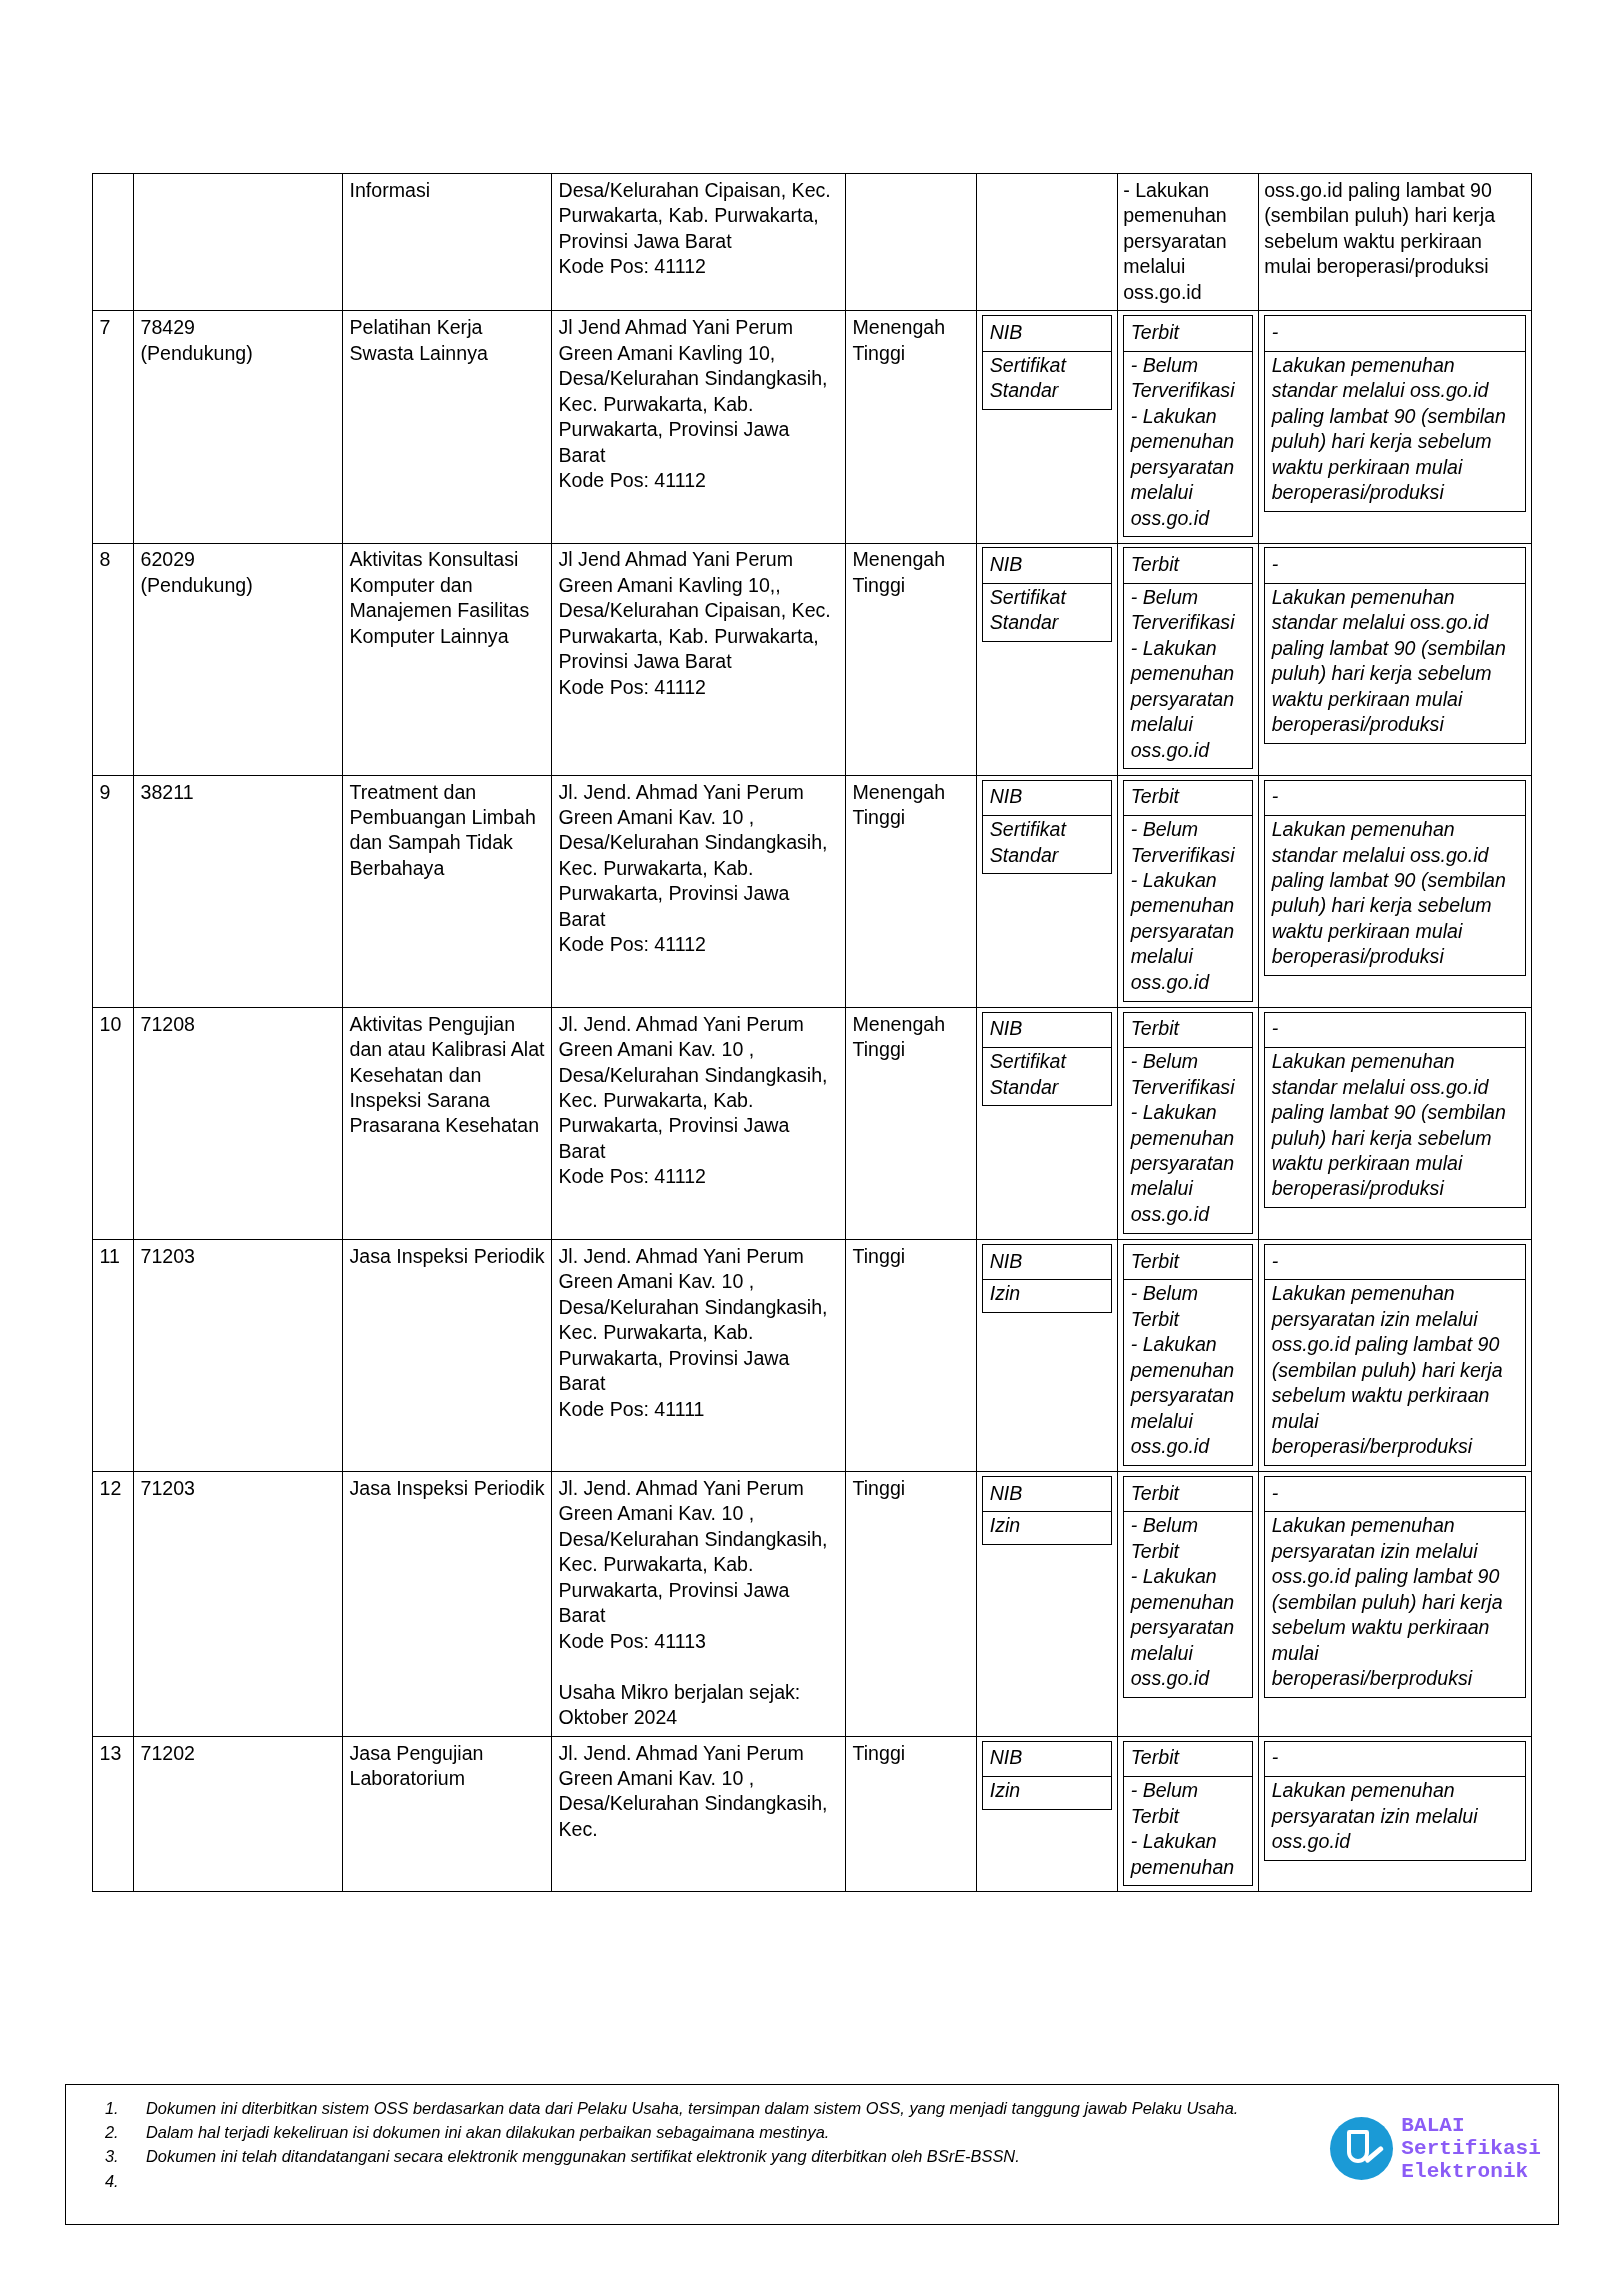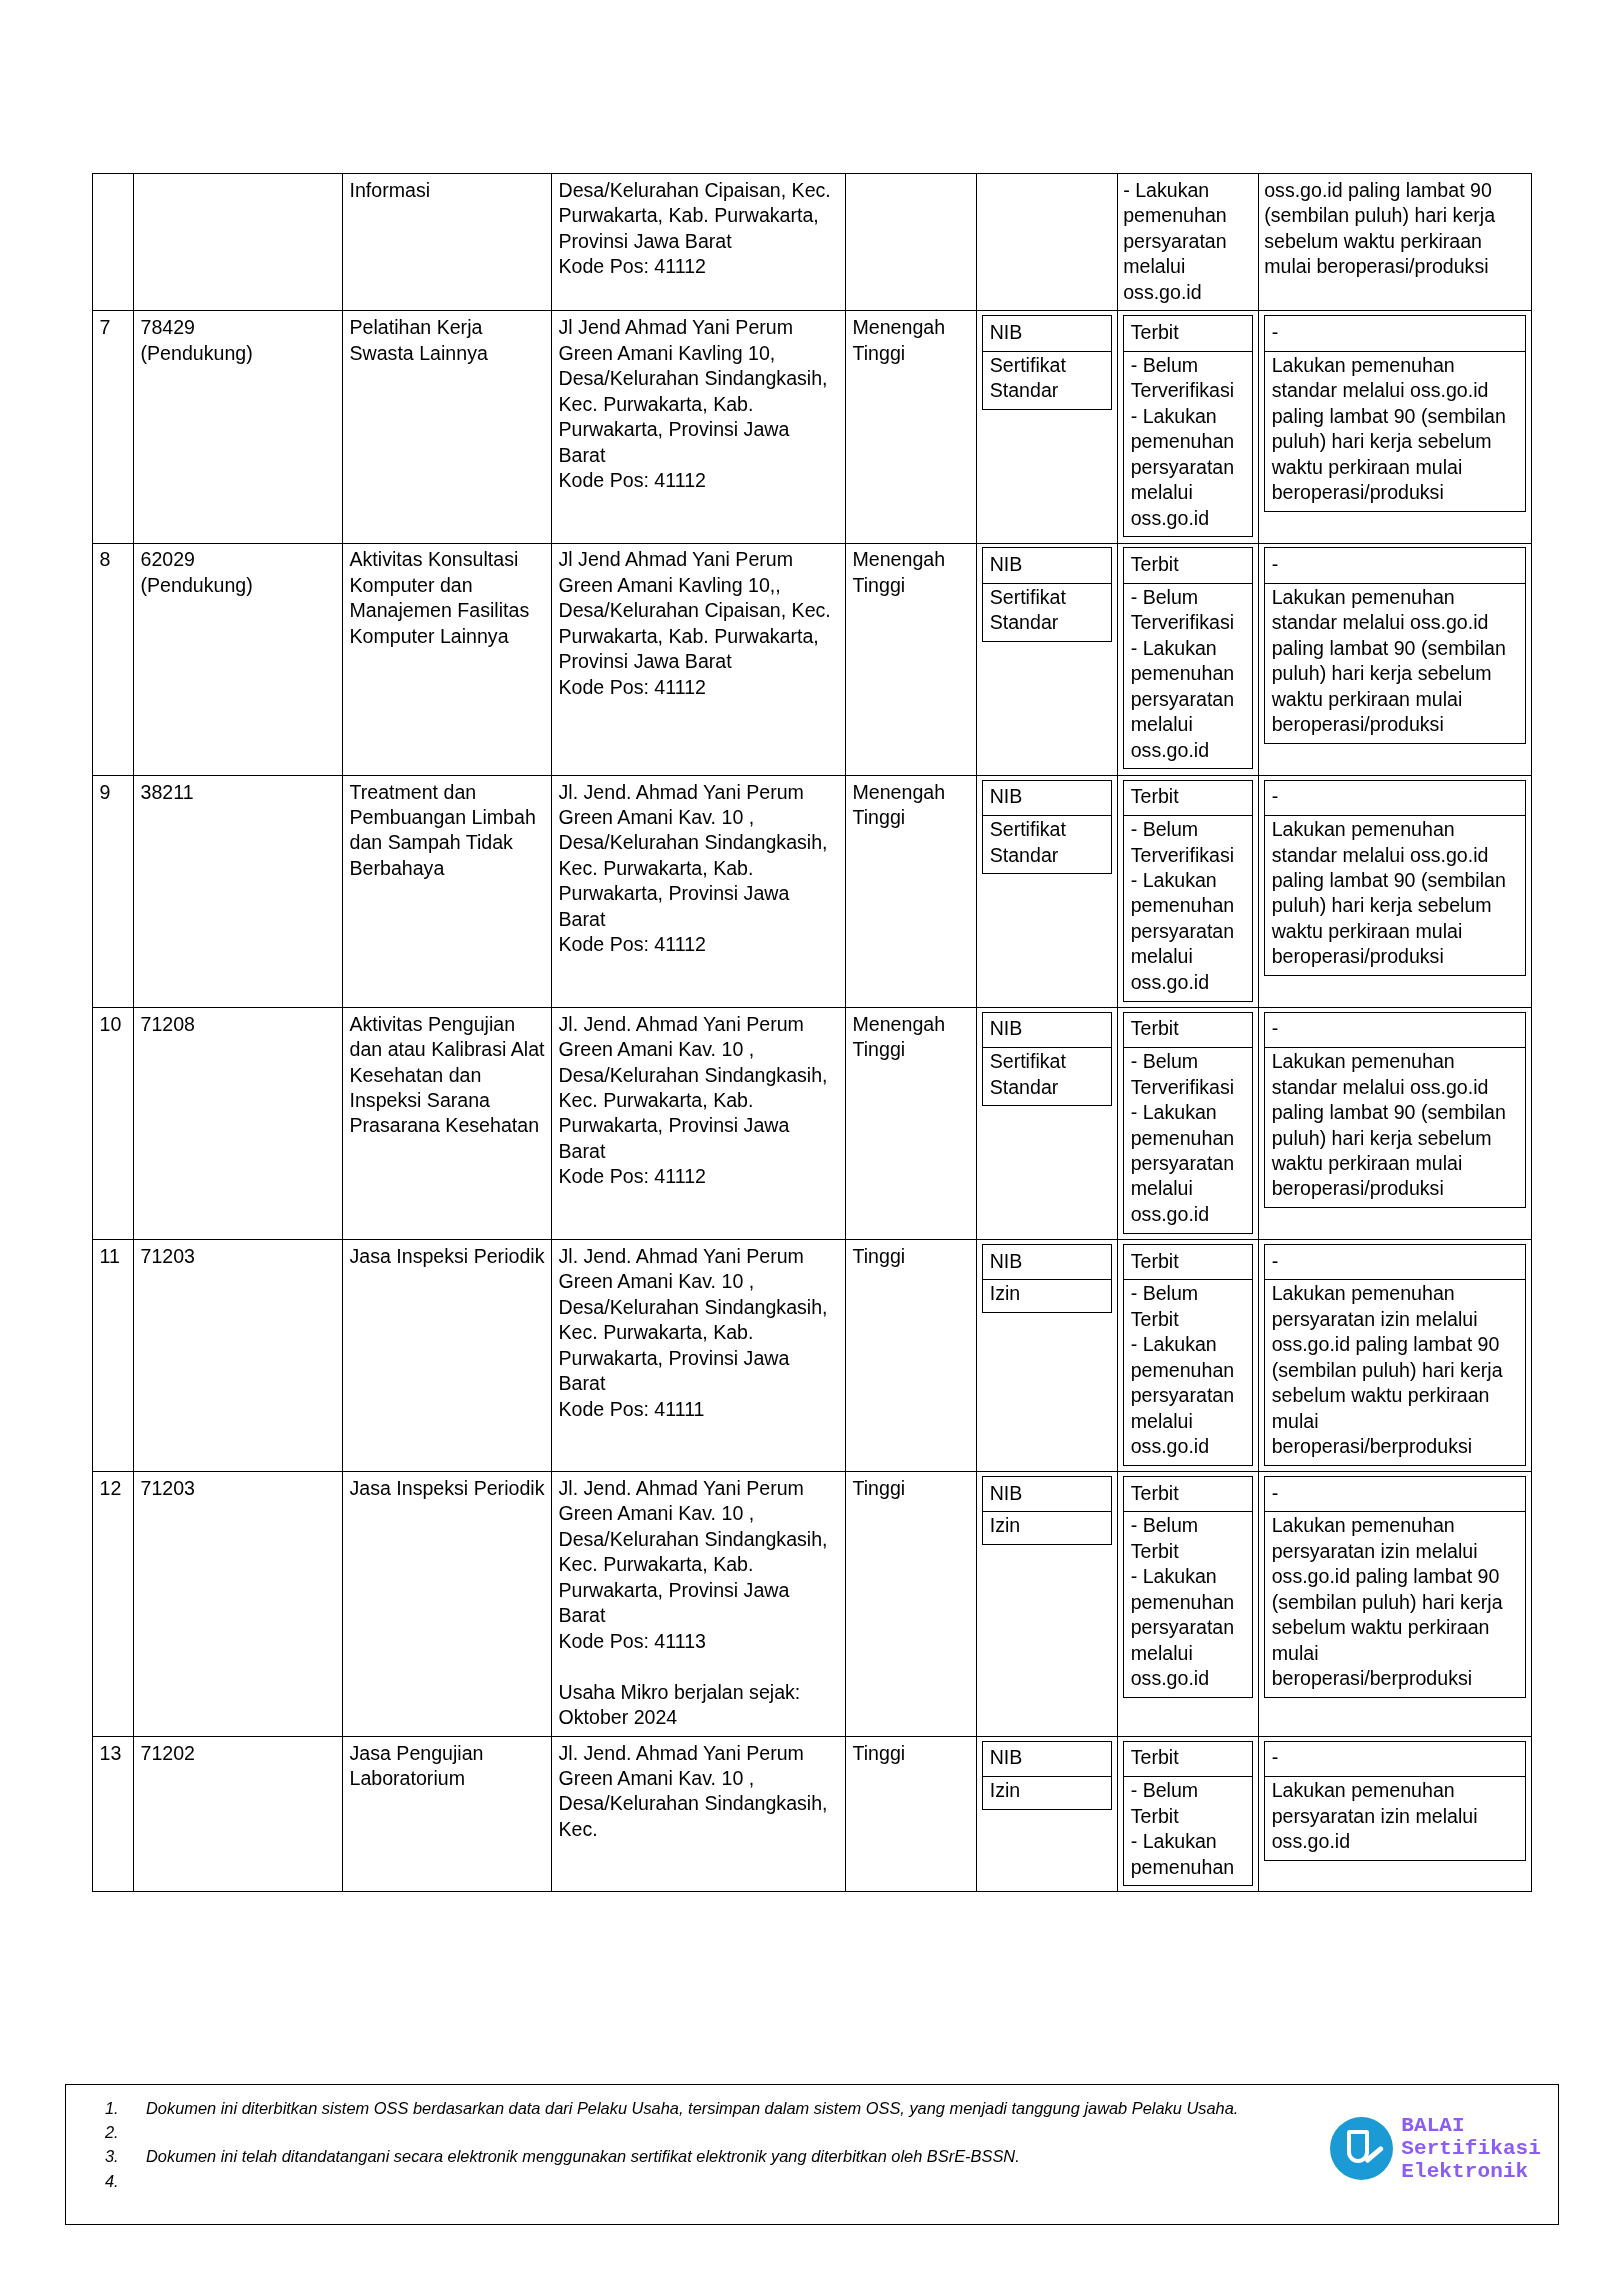--- a/index.html
+++ b/index.html
@@ -55,20 +55,21 @@
   td.no { text-align: left; padding-left: 5.2px; }
   .tight { padding-left: 5.2px !important; }
 
   
   .inner {
     width: 100%;
     border-collapse: collapse;
     table-layout: fixed;
     font-size: 19.6px;
     line-height: 1.30;
+    font-style: italic;
   }
   .inner td {
     border: none;
     padding: 0;
     vertical-align: top;
   }
   .inner tr.sep td {
     border-top: 1.3px solid #000;
     padding-top: 1px;
   }
@@ -509,20 +510,21 @@
   </div>
 
   <div class="footer-box">
     <ul class="footer-list">
       <li>
         <span class="num">1.</span>
         <span class="txt">Dokumen ini diterbitkan sistem OSS berdasarkan data dari Pelaku Usaha, tersimpan dalam sistem OSS, yang menjadi tanggung jawab Pelaku Usaha.</span>
       </li>
       <li>
         <span class="num">2.</span>
+        <span class="txt">Dalam hal terjadi kekeliruan isi dokumen ini akan dilakukan perbaikan sebagaimana mestinya.</span>
       </li>
       <li>
         <span class="num">3.</span>
         <span class="txt">Dokumen ini telah ditandatangani secara elektronik menggunakan sertifikat elektronik yang diterbitkan oleh BSrE-BSSN.</span>
       </li>
       <li>
         <span class="num">4.</span>
       </li>
     </ul>
 

